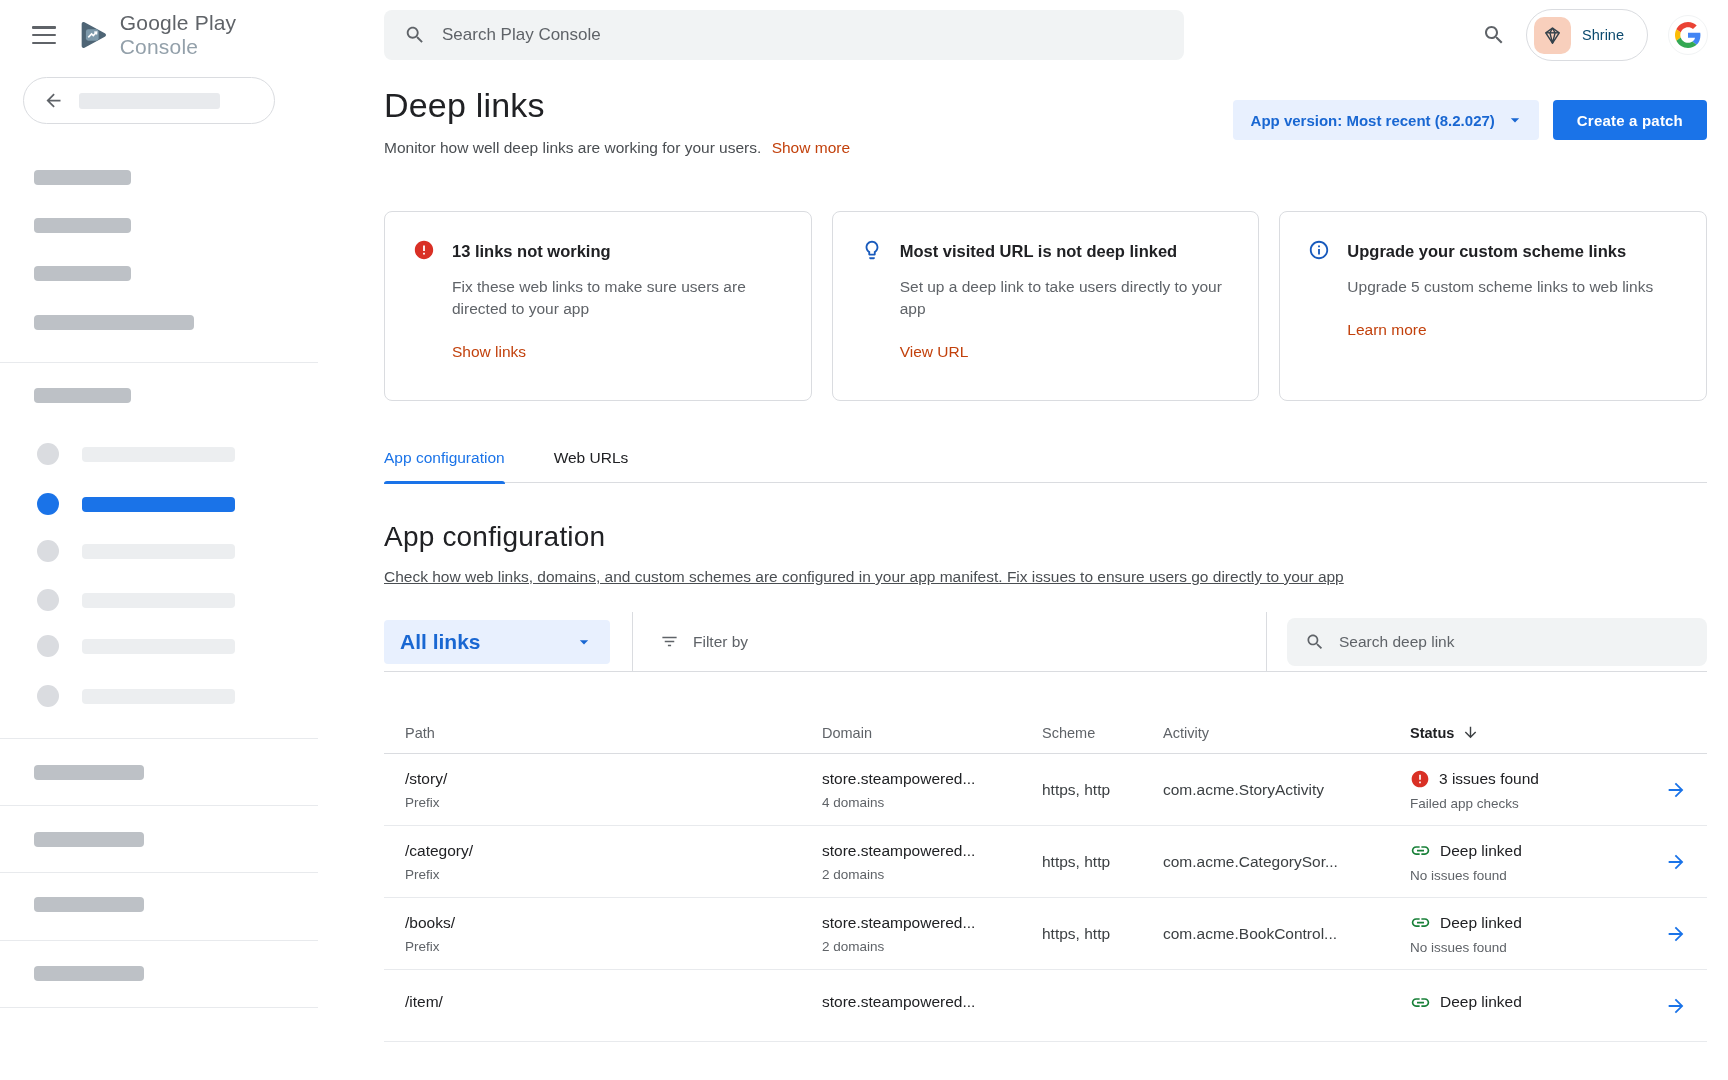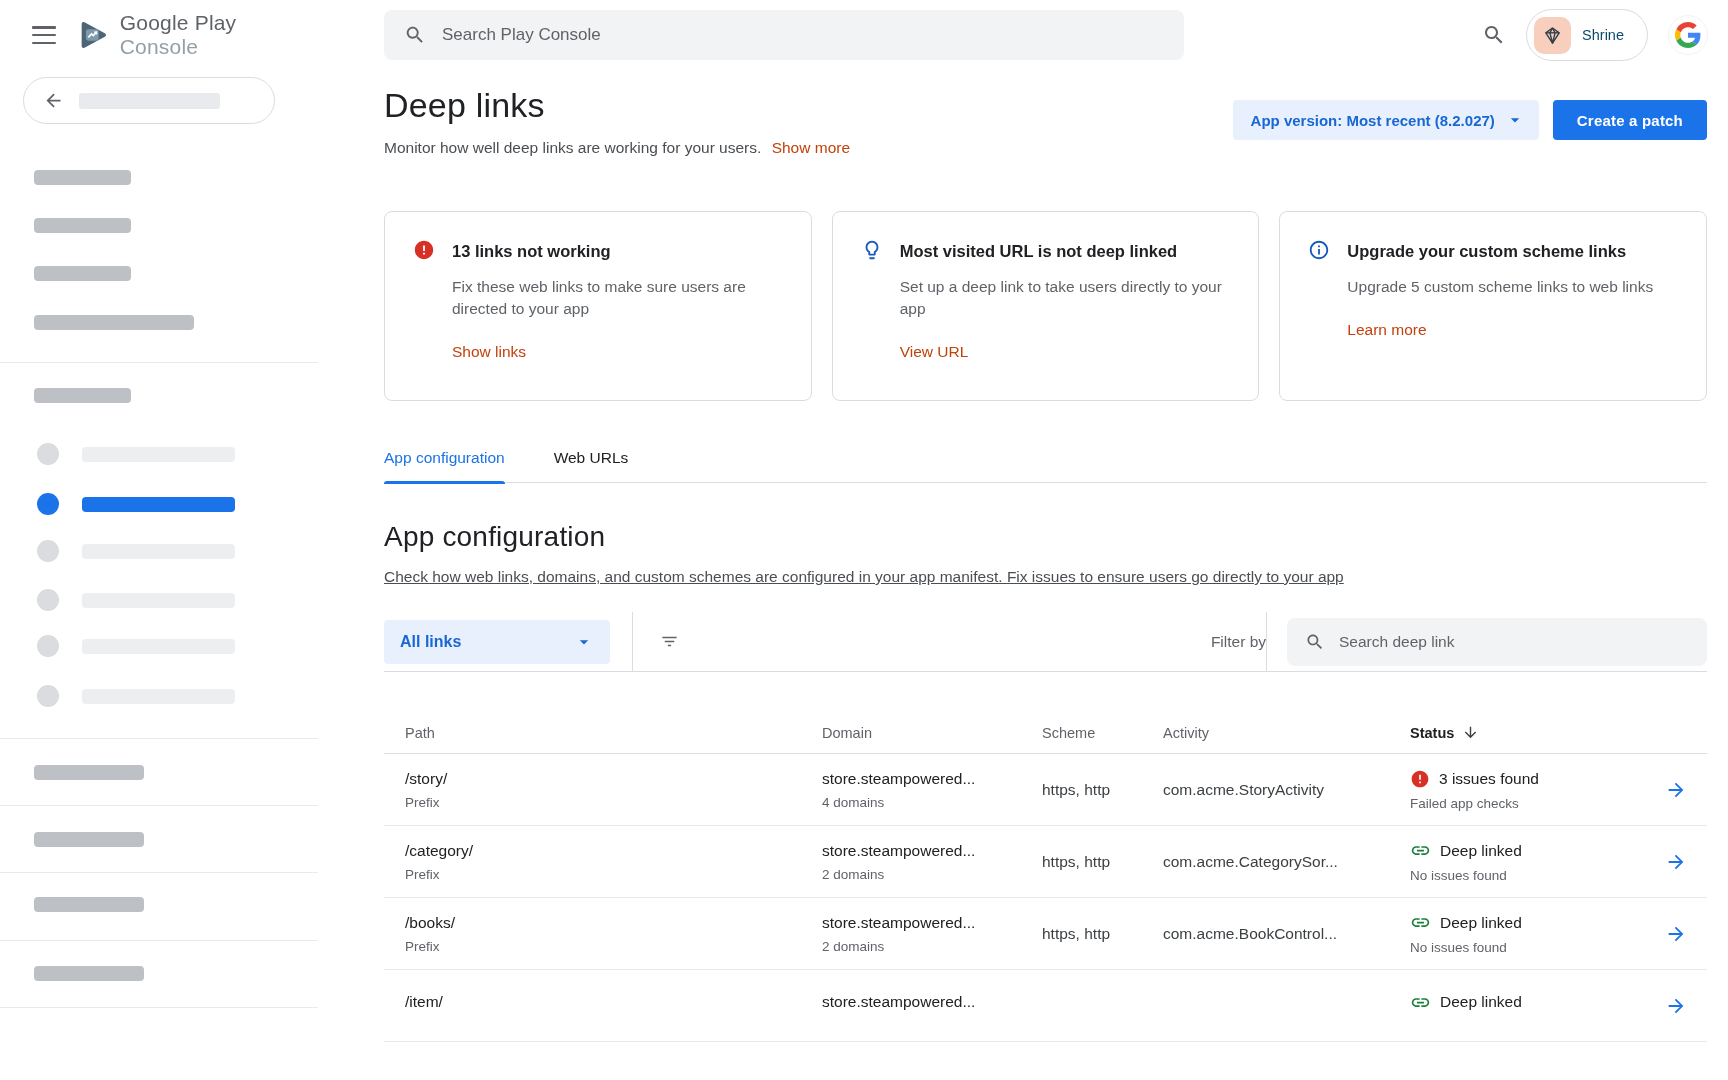--- a/index.html
+++ b/index.html
@@ -71,24 +71,24 @@
 
   
   .section-h2 { margin-top:38px; font-size:28px; font-weight:500; letter-spacing:.2px; }
   .section-desc { margin-top:15px; font-size:15.5px; color:#4A4E52;text-decoration:underline; }
   .weblinks-h3 { margin-top:52px; font-size:21px; font-weight:600; }
 
   
   .toolbar { margin-top:26px; height:60px; display:flex; align-items:center; border-bottom:1px solid #DADCE0; }
   .links-select { width:226px; height:44px; background:#E8F0FE; border-radius:4px; display:flex;
     align-items:center; justify-content:space-between; padding:0 16px 0 16px; color:#1967D2;
-    font-size:16px; font-weight:600; cursor:pointer; }
+    font-size:21px; font-weight:600; cursor:pointer; }
   .v-div { width:1px; height:60px; background:#DADCE0; margin-left:22px; }
   .filter-by { display:flex; align-items:center; gap:14px; margin-left:27px; color:#5F6368; font-size:15.5px;
-    flex:1; cursor:pointer;justify-content:space-between; }
+    flex:1; cursor:pointer; }
   .dl-search { width:420px; height:48px; background:#F1F3F4; border-radius:8px; display:flex; align-items:center;
     padding:0 18px; gap:14px; margin-left:20px; }
   .dl-search input { border:none; outline:none; background:transparent; width:100%; font-size:15.5px;
     font-family:inherit; color:#202124; }
   .dl-search input::placeholder { color:#5F6368; }
 
   
   .tbl { margin-top:40px; }
   .tbl-grid { display:grid; grid-template-columns:417px 220px 121px 247px 255px 1fr; padding-left:21px; align-items:center; }
   .tbl-head { height:42px; border-bottom:1px solid #DADCE0; color:#5F6368; font-size:14.5px; }

